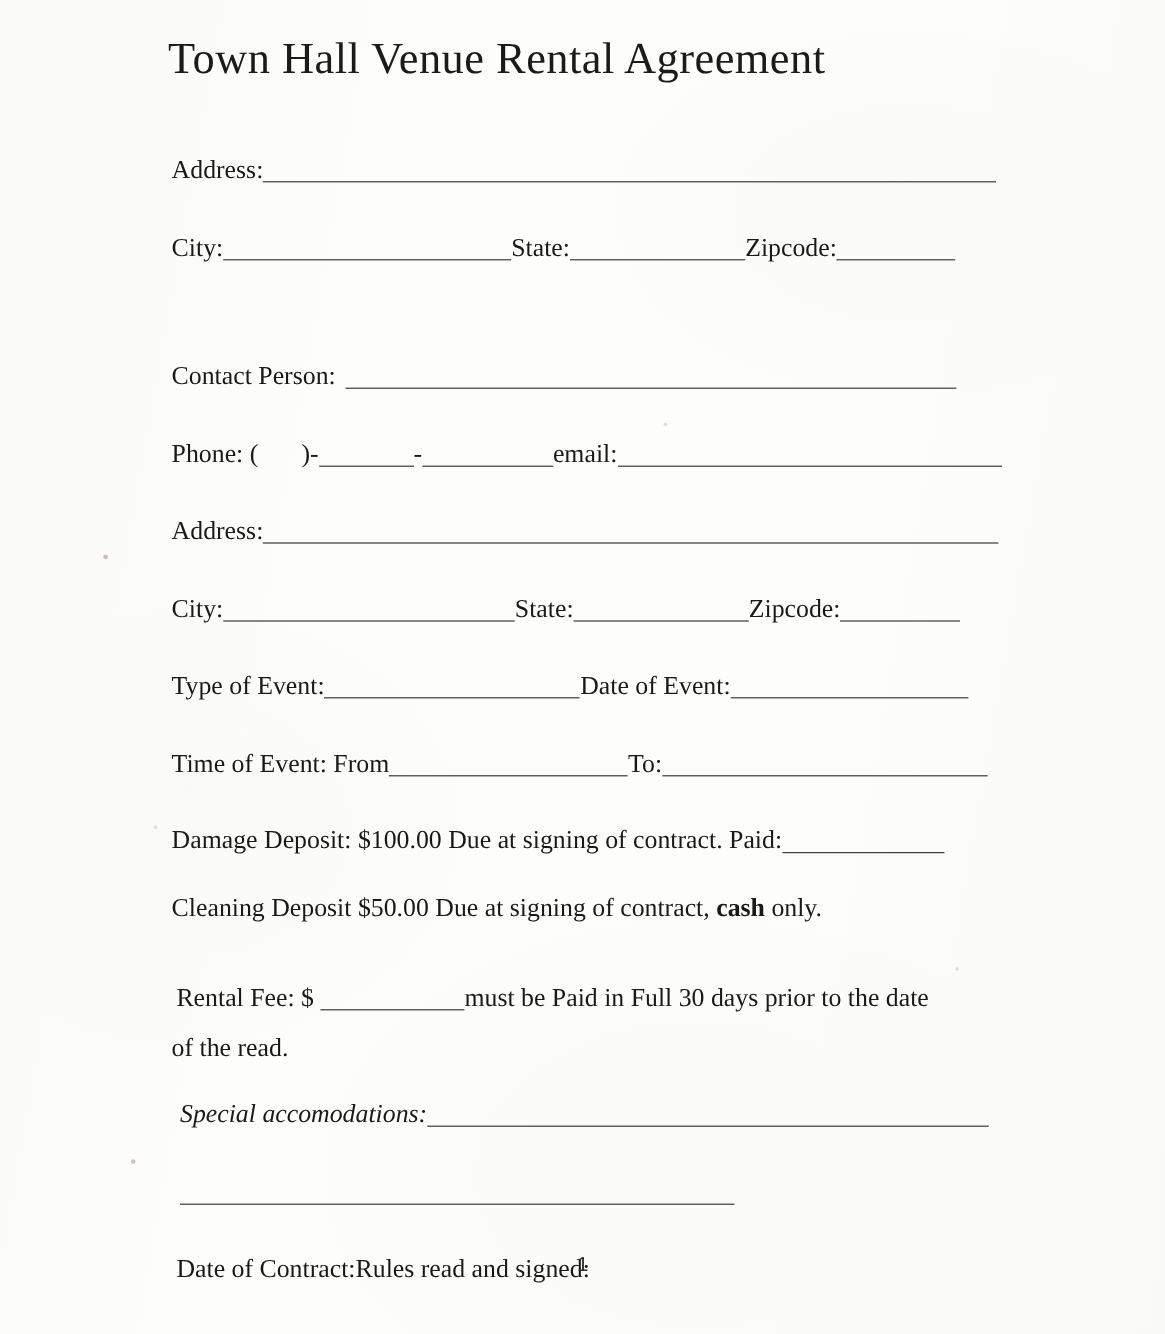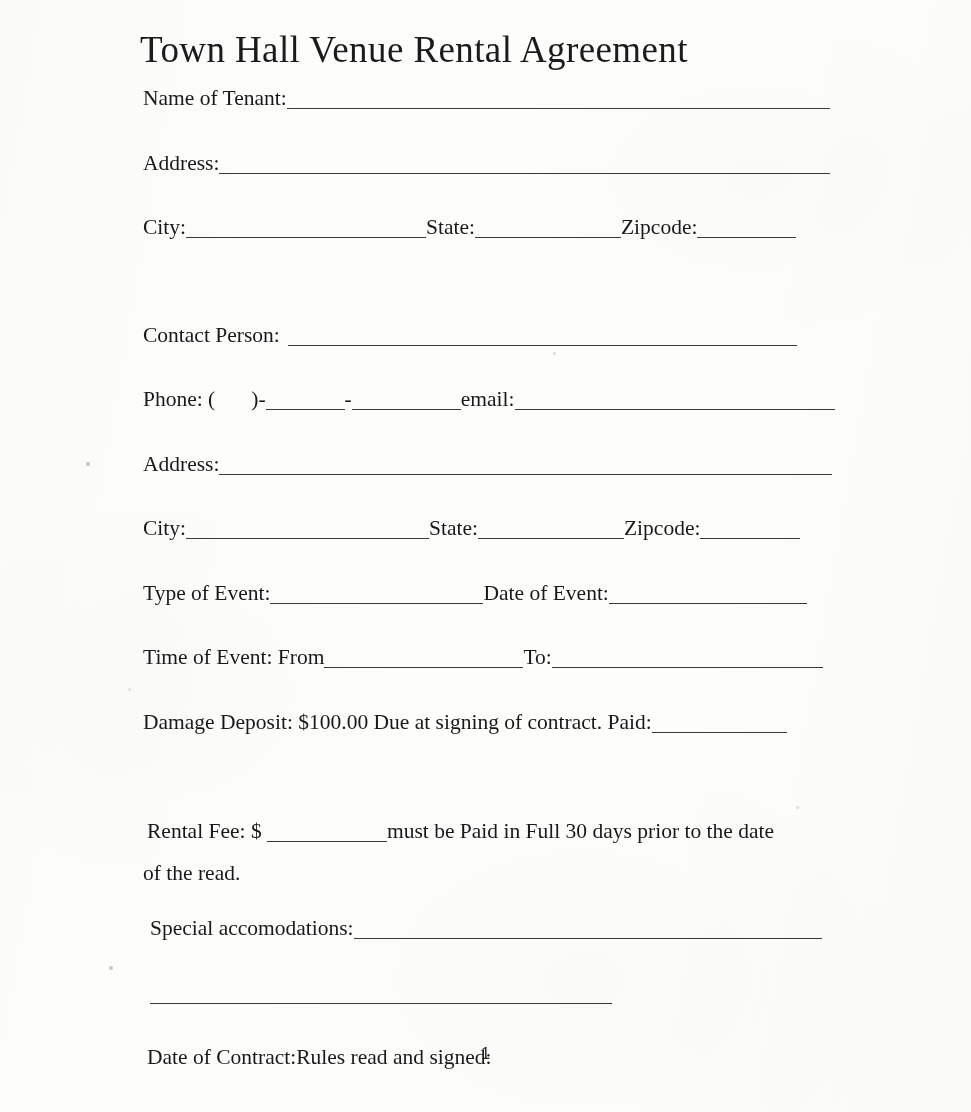--- a/index.html
+++ b/index.html
@@ -71,21 +71,21 @@
 
   
   .line {
     display: inline-block;
     vertical-align: -4px;
     height: 0;
     border-bottom: 1.4px solid #3a3a3a;
   }
 
   .indent1 { padding-left: 4px; }
-  .indent2 { padding-left: 7px; }
+  .indent2 { padding-left: 7px; font-style: italic; }
 
   .page-number {
     position: absolute;
     left: 0;
     right: 0;
     top: 1044px;
     text-align: center;
     font-family: "Liberation Sans", "DejaVu Sans", sans-serif;
     font-size: 17px;
     color: #2a2a2a;
@@ -100,23 +100,20 @@
   <div class="speck" style="left:86px;  top:462px; width:4px;  height:4px;  background:rgba(150,110,110,0.45);"></div>
   <div class="speck" style="left:109px; top:966px; width:4px;  height:4px;  background:rgba(155,105,105,0.40);"></div>
   <div class="speck" style="left:553px; top:352px; width:3px;  height:3px;  background:rgba(0,0,0,0.13);"></div>
   <div class="speck" style="left:796px; top:806px; width:3px;  height:3px;  background:rgba(0,0,0,0.12);"></div>
   <div class="speck" style="left:128px; top:688px; width:3px;  height:3px;  background:rgba(0,0,0,0.10);"></div>
 
   <div class="doc-title">Town Hall Venue Rental Agreement</div>
 
   <div class="form-body">
 
-    <div class="row">
-      <span class="lbl">Name of Tenant:</span><span class="line" style="width:543px;"></span>
-    </div>
     <div class="gap-std"></div>
 
     <div class="row">
       <span class="lbl">Address:</span><span class="line" style="width:611px;"></span>
     </div>
     <div class="gap-std"></div>
 
     <div class="row">
       <span class="lbl">City:</span><span class="line" style="width:240px;"></span><span class="lbl">State:</span><span class="line" style="width:146px;"></span><span class="lbl">Zipcode:</span><span class="line" style="width:99px;"></span>
     </div>
@@ -152,20 +149,23 @@
     <div class="row">
       <span class="lbl">Time of Event: From</span><span class="line" style="width:199px;"></span><span class="lbl">To:</span><span class="line" style="width:271px;"></span>
     </div>
     <div class="gap-std"></div>
 
     <div class="row">
       <span class="lbl">Damage Deposit:</span>&nbsp;<span class="lbl ul">$100.00</span><span class="ul">&nbsp;</span><span class="lbl">Due at signing of contract. Paid:</span><span class="line" style="width:135px;"></span>
     </div>
     <div class="gap-md"></div>
 
+    <div class="row">
+      <span class="lbl">Cleaning Deposit</span>&nbsp;<span class="lbl ul">$50.00</span><span class="ul">&nbsp;</span><span class="lbl">Due at signing of contract,</span>&nbsp;<span class="lbl bold">cash</span>&nbsp;<span class="lbl">only.</span>
+    </div>
     <div class="gap-xs"></div>
     <div class="gap-md"></div>
 
     <div class="row indent1">
       <span class="lbl">Rental Fee: $</span>&nbsp;<span class="line" style="width:120px;"></span><span class="lbl">must be Paid in Full 30 days prior to the date</span>
     </div>
     <div class="gap-xs"></div>
     <div class="row">
       <span class="lbl">of the read.</span>
     </div>

